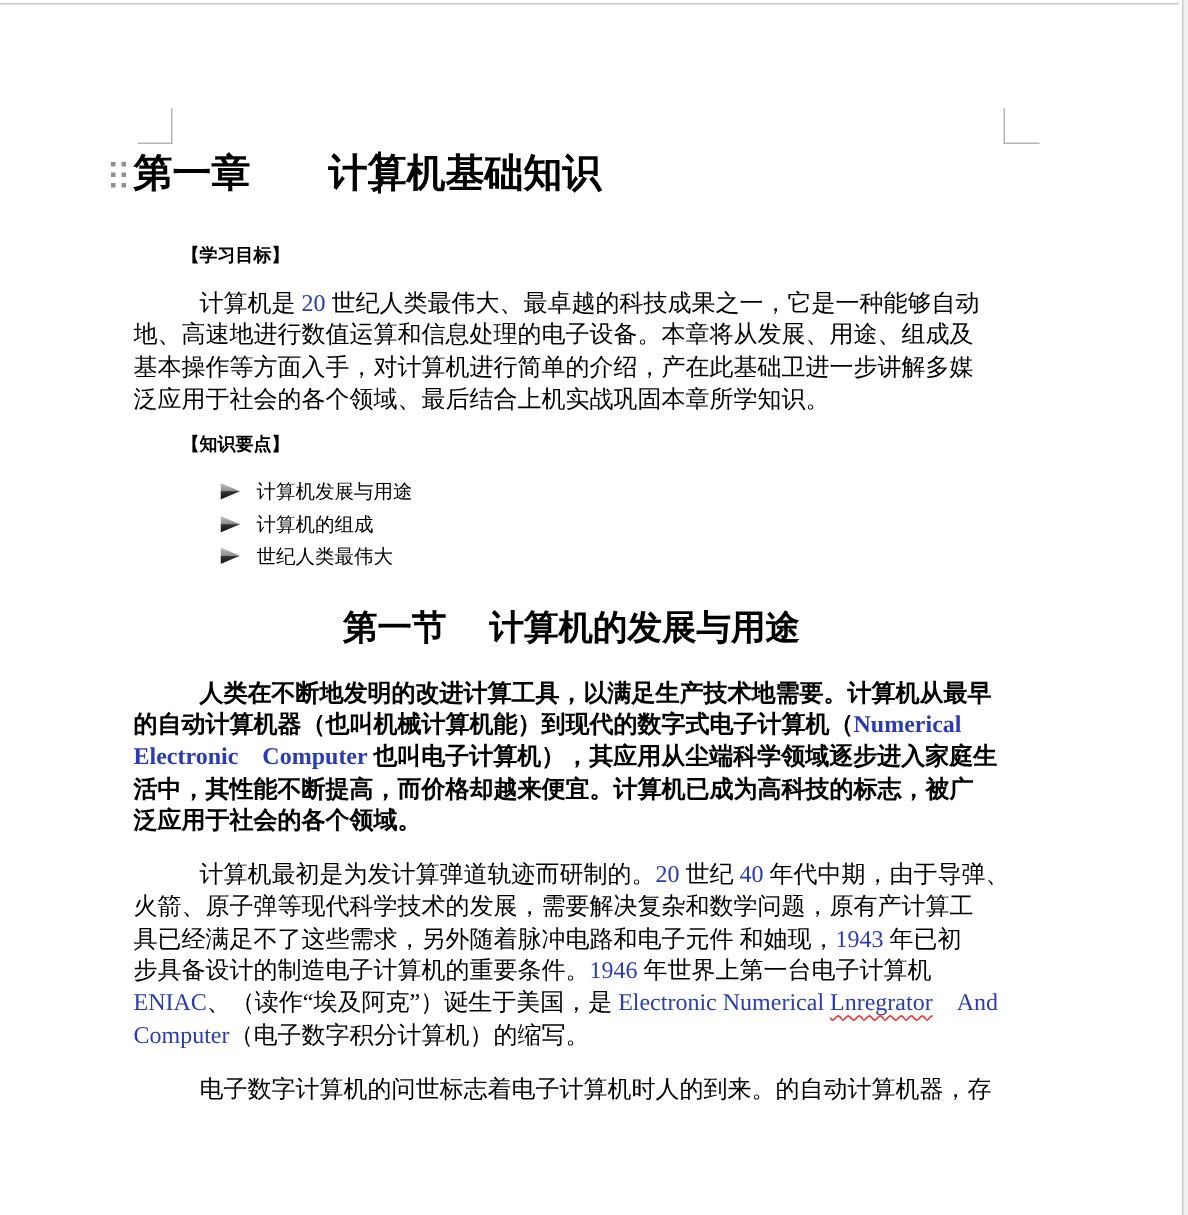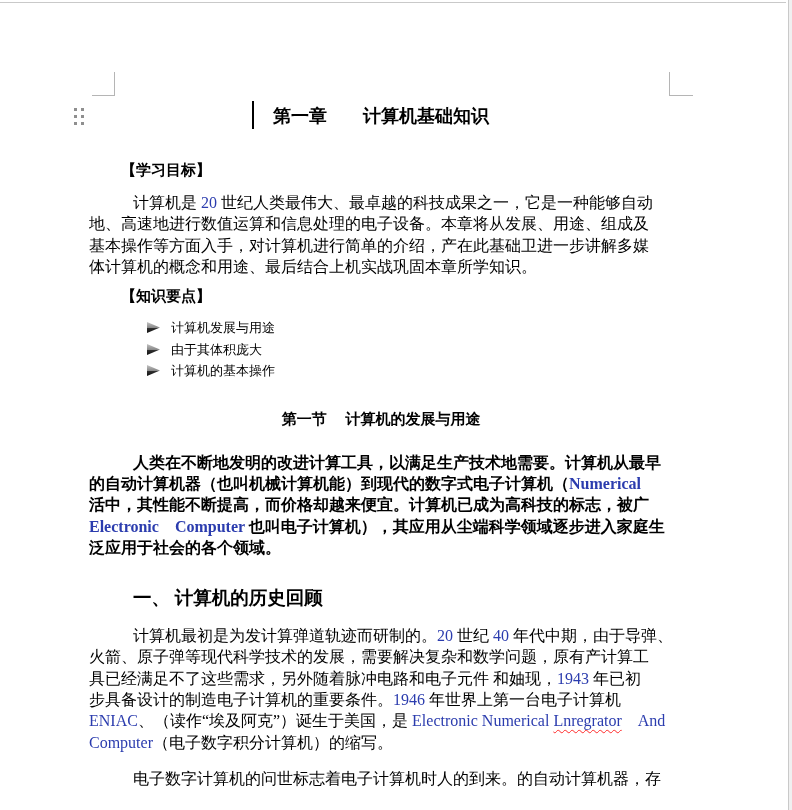--- a/index.html
+++ b/index.html
@@ -49,26 +49,26 @@
     background:#000;
   }
 
   
   .content {
     position:absolute; left:89px; top:96px; width:584px;
   }
   .line, .heading, .bullet-text { white-space:pre; }
 
   .chapter-title {
-    font-size:18px; font-weight:bold; line-height:32px;
-    text-align:center; margin-top:4px; white-space:pre;
+    font-size:26px; font-weight:bold; line-height:32px;
+    text-align:left; margin-top:4px; white-space:pre;
   }
   .bracket-header {
     font-family:"Liberation Sans","DejaVu Sans",sans-serif;
-    font-size:15px; font-weight:bold; line-height:20px;
+    font-size:12px; font-weight:bold; line-height:20px;
     padding-left:32px; white-space:pre;
   }
   .h-study { margin-top:28px; }
   .h-points { margin-top:9px; }
 
   .para { font-size:16px; }
   .para .line { line-height:21.3px; }
   .para .first { text-indent:44px; }
   .para-intro { margin-top:12px; }
   .para-develop { margin-top:19px;font-weight:bold; }
@@ -78,21 +78,21 @@
   .bullet-list { list-style:none; margin-top:11px; }
   .bullet-list li {
     position:relative; padding-left:82px; line-height:21.5px;
     font-size:13px;
   }
   .bullet-icon {
     position:absolute; left:58px; top:4px; width:14px; height:13px;
   }
 
   .section-title {
-    font-size:15px; font-weight:bold; line-height:28px;
+    font-size:23px; font-weight:bold; line-height:28px;
     text-align:center; margin-top:23px; white-space:pre;
   }
   .sub-heading {
     font-size:18.5px; font-weight:bold; line-height:24px;
     margin-top:28px; padding-left:44px; white-space:pre;
   }
 
   .latin {
     font-family:"Liberation Serif","DejaVu Serif",serif;
     color:var(--latin-color,#2b3cae);
@@ -127,21 +127,21 @@
 <div class="content">
 
   <div class="chapter-title">第一章　　计算机基础知识</div>
 
   <div class="bracket-header h-study">【学习目标】</div>
 
   <div class="para para-intro">
     <div class="line first rich">计算机是 <span class="latin">20</span> 世纪人类最伟大、最卓越的科技成果之一，它是一种能够自动</div>
     <div class="line rich">地、高速地进行数值运算和信息处理的电子设备。本章将从发展、用途、组成及</div>
     <div class="line rich">基本操作等方面入手，对计算机进行简单的介绍，产在此基础卫进一步讲解多媒</div>
-    <div class="line rich">体计算机的概念和用途、最后结合上机实战巩固本章所学知识。</div>
+    <div class="line rich">泛应用于社会的各个领域、最后结合上机实战巩固本章所学知识。</div>
   </div>
 
   <div class="bracket-header h-points">【知识要点】</div>
 
   <ul class="bullet-list">
     <li>
       <svg class="bullet-icon" viewBox="0 0 14 13">
         <defs>
             <linearGradient id="bgrad" x1="0" y1="0" x2="0" y2="1">
           <stop offset="0" stop-color="#c4c4c4"></stop>
@@ -151,41 +151,40 @@
         </linearGradient>
           </defs>
         <polygon points="0,1 13,6.5 0,12" fill="url(#bgrad)"></polygon>
       </svg>
       <span class="bullet-text">计算机发展与用途</span>
     </li>
     <li>
       <svg class="bullet-icon" viewBox="0 0 14 13">
         <polygon points="0,1 13,6.5 0,12" fill="url(#bgrad)"></polygon>
       </svg>
-      <span class="bullet-text">由于其体积庞大</span>
+      <span class="bullet-text">计算机的组成</span>
     </li>
     <li>
       <svg class="bullet-icon" viewBox="0 0 14 13">
         <polygon points="0,1 13,6.5 0,12" fill="url(#bgrad)"></polygon>
       </svg>
-      <span class="bullet-text">计算机的基本操作</span>
+      <span class="bullet-text">世纪人类最伟大</span>
     </li>
   </ul>
 
   <div class="section-title">第一节　 计算机的发展与用途</div>
 
   <div class="para para-develop">
     <div class="line first rich">人类在不断地发明的改进计算工具，以满足生产技术地需要。计算机从最早</div>
     <div class="line rich">的自动计算机器（也叫机械计算机能）到现代的数字式电子计算机（<span class="latin">Numerical</span></div>
+    <div class="line rich"><span class="latin">Electronic</span>　<span class="latin">Computer</span> 也叫电子计算机），其应用从尘端科学领域逐步进入家庭生</div>
     <div class="line rich">活中，其性能不断提高，而价格却越来便宜。计算机已成为高科技的标志，被广</div>
-    <div class="line rich"><span class="latin">Electronic</span>　<span class="latin">Computer</span> 也叫电子计算机），其应用从尘端科学领域逐步进入家庭生</div>
     <div class="line rich">泛应用于社会的各个领域。</div>
   </div>
 
-  <div class="sub-heading">一、 计算机的历史回顾</div>
 
   <div class="para para-history">
     <div class="line first rich">计算机最初是为发计算弹道轨迹而研制的。<span class="latin">20</span> 世纪 <span class="latin">40</span> 年代中期，由于导弹、</div>
     <div class="line rich">火箭、原子弹等现代科学技术的发展，需要解决复杂和数学问题，原有产计算工</div>
     <div class="line rich">具已经满足不了这些需求，另外随着脉冲电路和电子元件 和妯现，<span class="latin">1943</span> 年已初</div>
     <div class="line rich">步具备设计的制造电子计算机的重要条件。<span class="latin">1946</span> 年世界上第一台电子计算机</div>
     <div class="line rich"><span class="latin">ENIAC</span>、（读作“埃及阿克”）诞生于美国，是 <span class="latin">Electronic</span> <span class="latin">Numerical</span> <span class="latin misspell">Lnregrator</span>　<span class="latin">And</span></div>
     <div class="line rich"><span class="latin">Computer</span>（电子数字积分计算机）的缩写。</div>
   </div>
 

